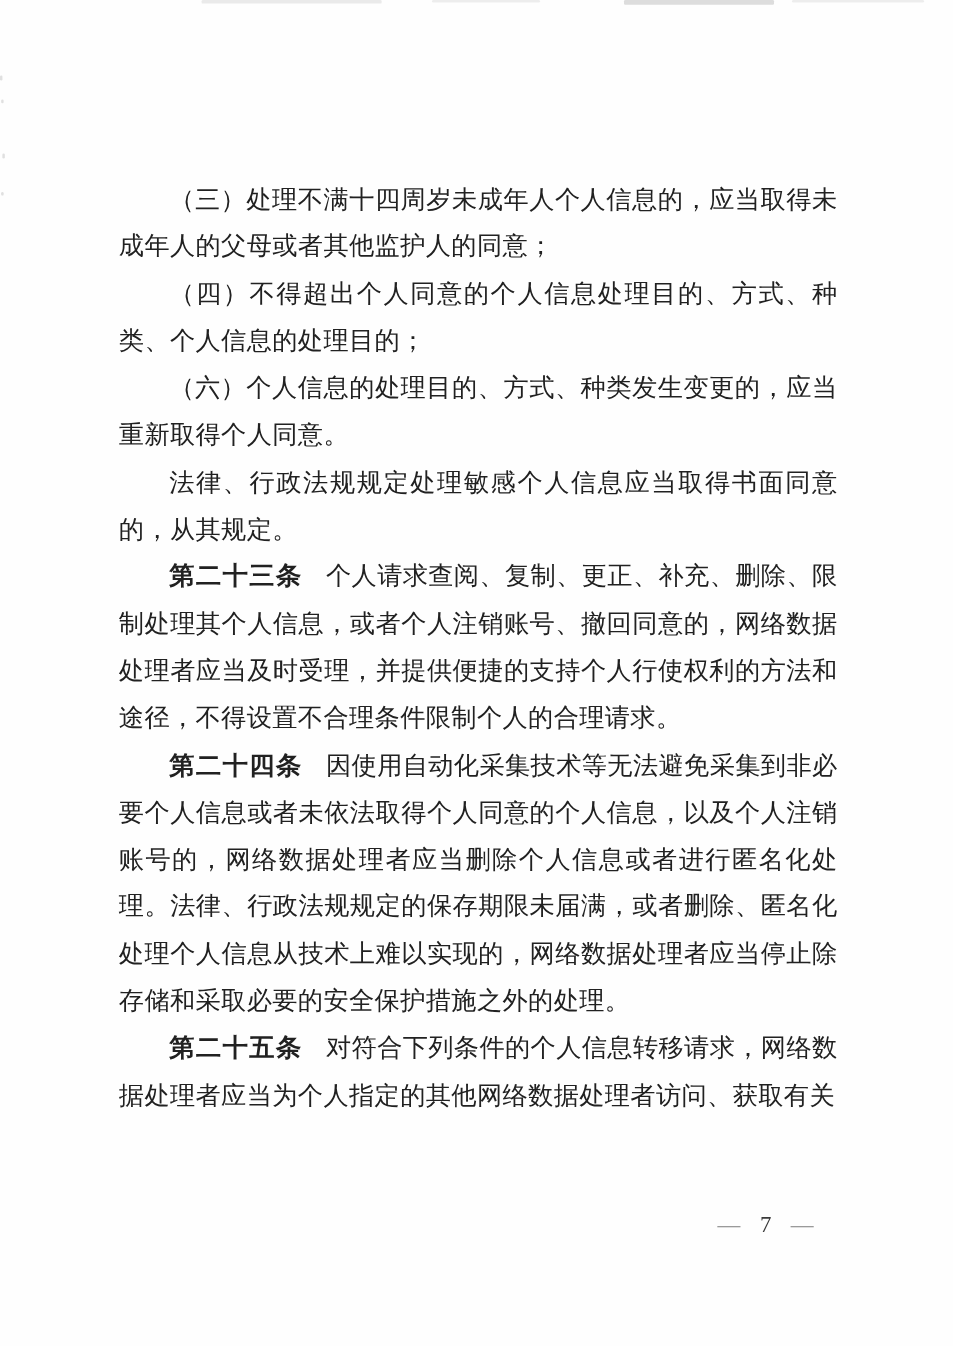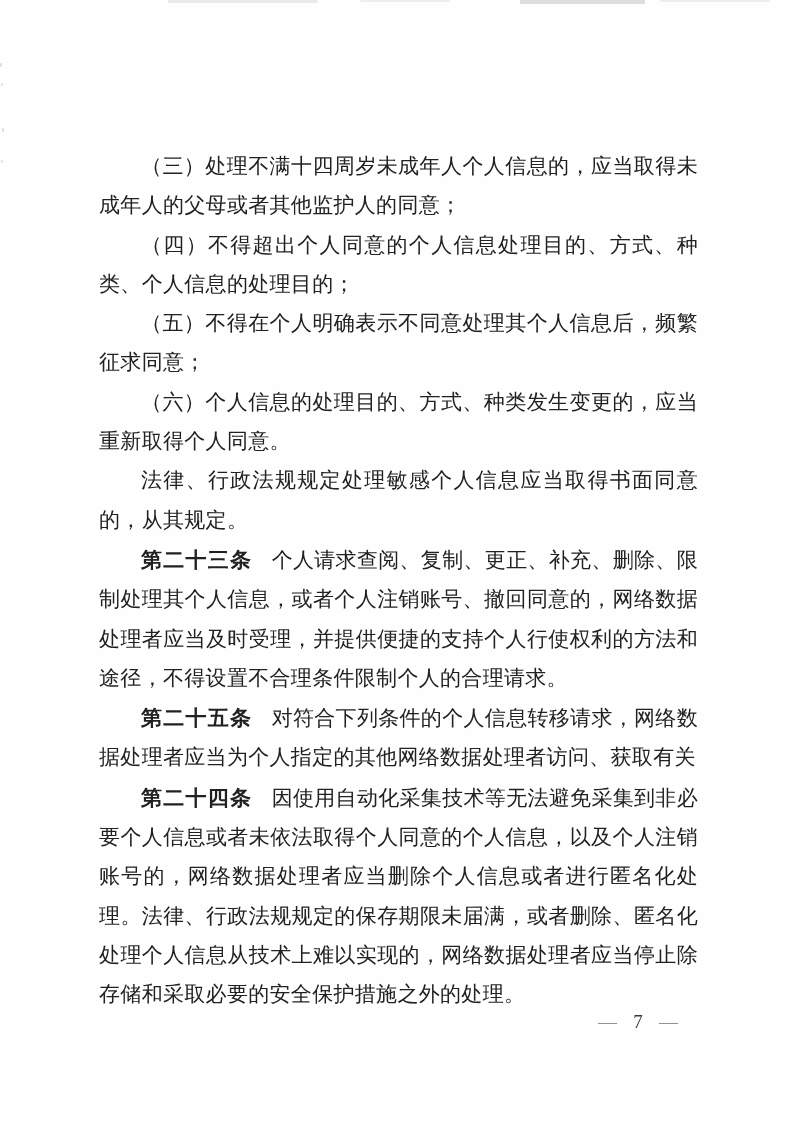--- a/index.html
+++ b/index.html
@@ -28,21 +28,21 @@
     font-size: 21px;
     line-height: 39.3px;
     text-align: justify;
     text-justify: inter-character;
     text-indent: 2em;
     letter-spacing: 0.015em;
     word-break: break-all;
   }
   .term {
     font-weight: 700;
-    font-family: Liberation Sans, sans-serif;
+    font-family: Liberation Serif, serif;
     margin-right: 0.92em;
     letter-spacing: 0.06em;
     margin-top: 16px;
   }
   .page-footer {
     position: absolute;
     top: 1010px;
     left: 598px;
     width: 80px;
     display: flex;
@@ -76,31 +76,30 @@
   <div class="artifact a-left1"></div>
   <div class="artifact a-left2"></div>
   <div class="artifact a-left3"></div>
   <div class="artifact a-left4"></div>
 
   <main class="content" id="paragraphs">
   <p class="para"><span class="para-text">（三）处理不满十四周岁未成年人个人信息的，应当取得未成年人的父母或者其他监护人的同意；</span></p>
 
   <p class="para"><span class="para-text">（四）不得超出个人同意的个人信息处理目的、方式、种类、个人信息的处理目的；</span></p>
 
-  <p class="para"><span class="para-text">（五）不得在个人明确表示不同意处理其个人信息后，频繁征求同意；</span></p>
 
   <p class="para"><span class="para-text">（六）个人信息的处理目的、方式、种类发生变更的，应当重新取得个人同意。</span></p>
 
   <p class="para"><span class="para-text">法律、行政法规规定处理敏感个人信息应当取得书面同意的，从其规定。</span></p>
 
   <p class="para"><b class="term">第二十三条</b><span class="para-text">个人请求查阅、复制、更正、补充、删除、限制处理其个人信息，或者个人注销账号、撤回同意的，网络数据处理者应当及时受理，并提供便捷的支持个人行使权利的方法和途径，不得设置不合理条件限制个人的合理请求。</span></p>
 
+  <p class="para"><b class="term">第二十四条</b><span class="para-text">因使用自动化采集技术等无法避免采集到非必要个人信息或者未依法取得个人同意的个人信息，以及个人注销账号的，网络数据处理者应当删除个人信息或者进行匿名化处理。法律、行政法规规定的保存期限未届满，或者删除、匿名化处理个人信息从技术上难以实现的，网络数据处理者应当停止除存储和采取必要的安全保护措施之外的处理。</span></p>
+
   <p class="para"><b class="term">第二十五条</b><span class="para-text">对符合下列条件的个人信息转移请求，网络数据处理者应当为个人指定的其他网络数据处理者访问、获取有关</span></p>
-
-  <p class="para"><b class="term">第二十四条</b><span class="para-text">因使用自动化采集技术等无法避免采集到非必要个人信息或者未依法取得个人同意的个人信息，以及个人注销账号的，网络数据处理者应当删除个人信息或者进行匿名化处理。法律、行政法规规定的保存期限未届满，或者删除、匿名化处理个人信息从技术上难以实现的，网络数据处理者应当停止除存储和采取必要的安全保护措施之外的处理。</span></p>
 </main>
 
   <footer class="page-footer">
     <span class="dash">—</span>
     <span class="page-num">7</span>
     <span class="dash">—</span>
   </footer>
 
 </div>
 

